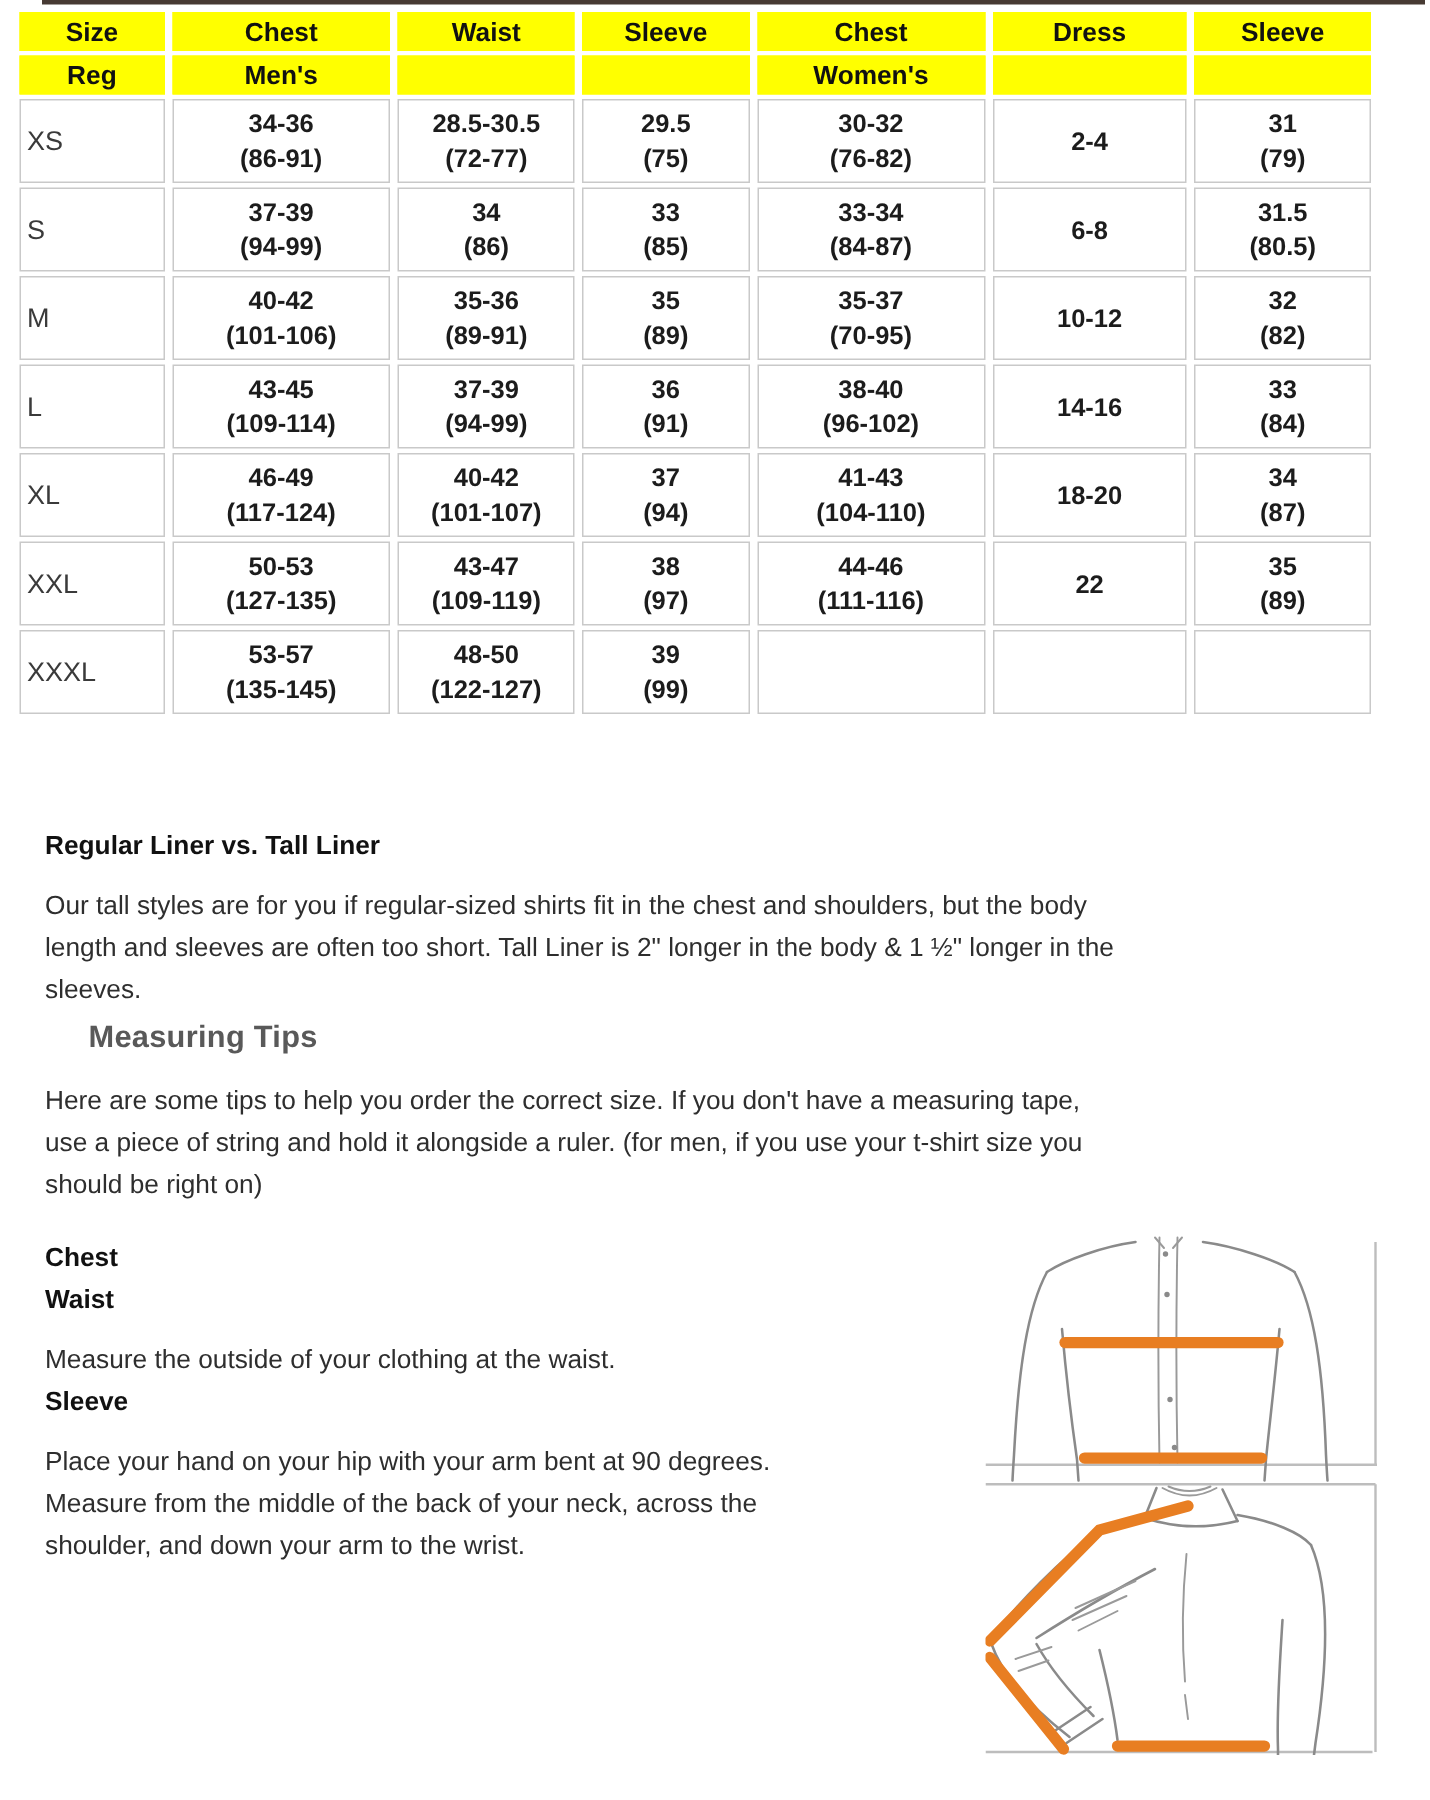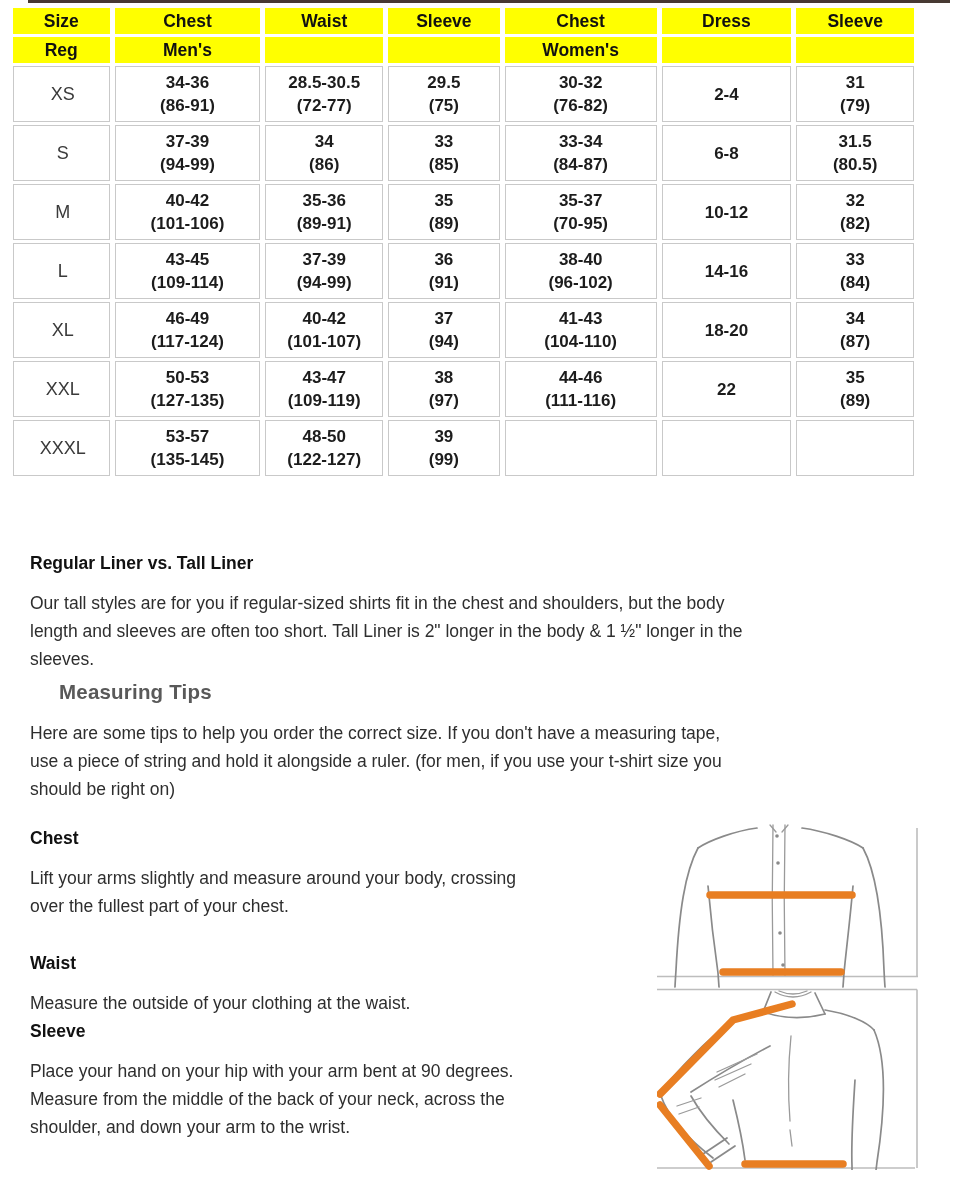--- a/index.html
+++ b/index.html
@@ -33,21 +33,21 @@
     font-size:17px;font-weight:bold;line-height:23px;
     text-align:center;vertical-align:middle;
     white-space:pre-line;height:56px;color:#1c1c1c;
     padding:2px 1px;
   }
   table.size-table tr.hdr td{
     background:var(--header-yellow);border:1px solid var(--header-yellow);
     height:26px;font-size:17.5px;line-height:18px;color:#111;
   }
   table.size-table td.size-cell{
-    font-weight:normal;text-align:center;padding-left:4px;
+    font-weight:normal;text-align:left;padding-left:4px;
     font-size:18px;color:#3a3a3a;
   }
   
   .liner-section{position:absolute;left:30px;top:549px;width:912px;}
   .measure-section{position:absolute;left:30px;top:824px;width:632px;}
   h3.black-h{font-size:17.5px;font-weight:bold;color:#111;line-height:28px;}
   h2.gray-h{font-size:20.5px;font-weight:bold;color:var(--heading-gray);line-height:30px;margin-top:4px;letter-spacing:.2px;margin-left:29px;}
   p.body-p{
     font-size:17.5px;line-height:28px;color:#2e2e2e;
     white-space:pre-line;
@@ -203,22 +203,20 @@
 length and sleeves are often too short. Tall Liner is 2" longer in the body &amp; 1 ½" longer in the
 sleeves.</p>
   <h2 class="gray-h">Measuring Tips</h2>
   <p class="body-p">Here are some tips to help you order the correct size. If you don't have a measuring tape,
 use a piece of string and hold it alongside a ruler. (for men, if you use your t-shirt size you
 should be right on)</p>
 </div>
 
 <div class="measure-section">
   <h3 class="black-h">Chest</h3>
-  <p class="body-p gap-after">Lift your arms slightly and measure around your body, crossing
-over the fullest part of your chest.</p>
   <h3 class="black-h">Waist</h3>
   <p class="body-p">Measure the outside of your clothing at the waist.</p>
   <h3 class="black-h">Sleeve</h3>
   <p class="body-p">Place your hand on your hip with your arm bent at 90 degrees.
 Measure from the middle of the back of your neck, across the
 shoulder, and down your arm to the wrist.</p>
 </div>
 
 <svg id="fig-chest" class="fig" viewBox="0 0 261 168" xmlns="http://www.w3.org/2000/svg">
 

